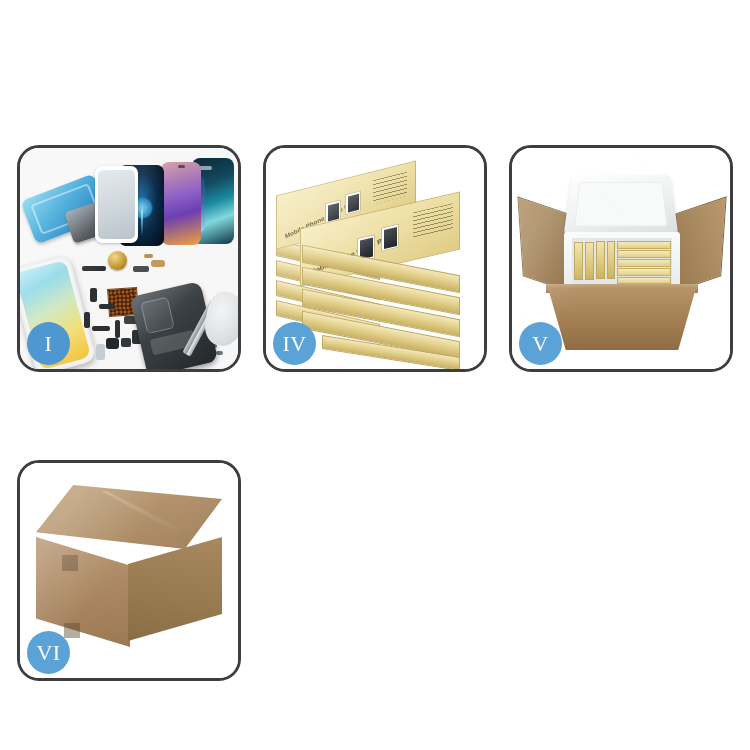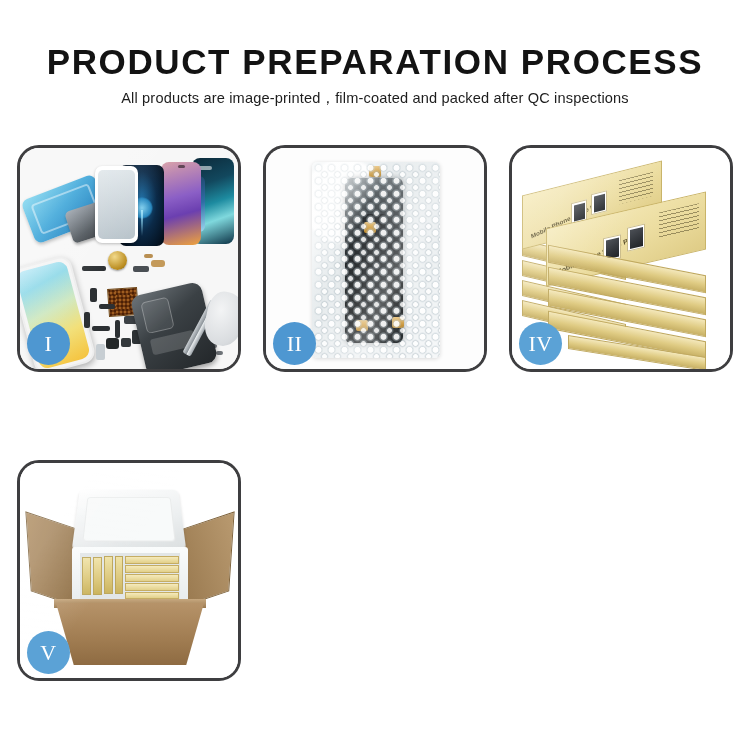--- a/index.html
+++ b/index.html
@@ -452,24 +452,20 @@
     position:absolute; left:0; top:0; right:0; bottom:0;
     background:linear-gradient(125deg,rgba(255,255,255,.18) 0 22%,rgba(255,255,255,0) 46%);
     pointer-events:none;
   }
 </style>
 </head>
 <body>
 
 <div id="page">
 
-  <div id="header">
-    <div id="title">PRODUCT PREPARATION PROCESS</div>
-    <div id="subtitle">All products are image-printed，film-coated and packed after QC inspections</div>
-  </div>
 
   <div id="grid">
 
     <div class="card">
       <div class="card-stage p1">
 
         <div class="p1-film"></div>
         <div class="p1-backglass"></div>
 
         <div class="p1-teal"></div>
@@ -504,36 +500,20 @@
 
         <div class="p1-housing"></div>
         <div class="p1-tweezer"></div>
         <div class="p1-hand"></div>
 
         <div class="sheen"></div>
       </div>
       <div class="badge">I</div>
     </div>
 
-    <div class="card">
-      <div class="card-stage p2">
-        <div class="p2-bag">
-          <div class="p2-lcd"></div>
-          <div class="p2-flex"></div>
-          <div class="p2-conn" style="left:57px;top:4px;"></div>
-          <div class="p2-conn" style="left:52px;top:60px;"></div>
-          <div class="p2-conn" style="left:44px;top:158px;"></div>
-          <div class="p2-conn" style="left:80px;top:155px;"></div>
-          <div class="p2-bubbles"></div>
-          <div class="p2-bubbles2"></div>
-          <div class="p2-sheen"></div>
-        </div>
-      </div>
-      <div class="badge">II</div>
-    </div>
 
 
     <div class="card">
       <div class="card-stage p4">
 
         <div class="sb-edge" style="left:10px;top:84px;width:104px;height:16px;transform:skewY(13deg);"></div>
         <div class="sb-edge" style="left:10px;top:104px;width:104px;height:16px;transform:skewY(13deg);"></div>
         <div class="sb-edge" style="left:10px;top:124px;width:104px;height:16px;transform:skewY(13deg);"></div>
         <div class="sb-edge" style="left:10px;top:144px;width:104px;height:16px;transform:skewY(13deg);"></div>
         <div class="sb-edge" style="left:10px;top:164px;width:104px;height:16px;transform:skewY(13deg);"></div>
@@ -592,15 +572,27 @@
         <div class="p5-ybox-flat" style="left:105px;top:120px;width:54px;height:8px;"></div>
         <div class="p5-ybox-flat" style="left:105px;top:129px;width:54px;height:7px;"></div>
 
         <div class="p5-carton-rim"></div>
         <div class="p5-carton-front"></div>
         <div class="sheen"></div>
       </div>
       <div class="badge soft">V</div>
     </div>
 
+    <div class="card">
+      <div class="card-stage p6">
+        <div class="p6-top"></div>
+        <div class="p6-front"></div>
+        <div class="p6-side"></div>
+        <div class="p6-seam"></div>
+        <div class="p6-tape" style="left:42px;top:92px;width:16px;height:16px;"></div>
+        <div class="p6-tape" style="left:44px;top:160px;width:16px;height:15px;"></div>
+        <div class="sheen"></div>
+      </div>
+      <div class="badge soft">VI</div>
+    </div>
 
   </div>
 </div>
 
 </body></html>

